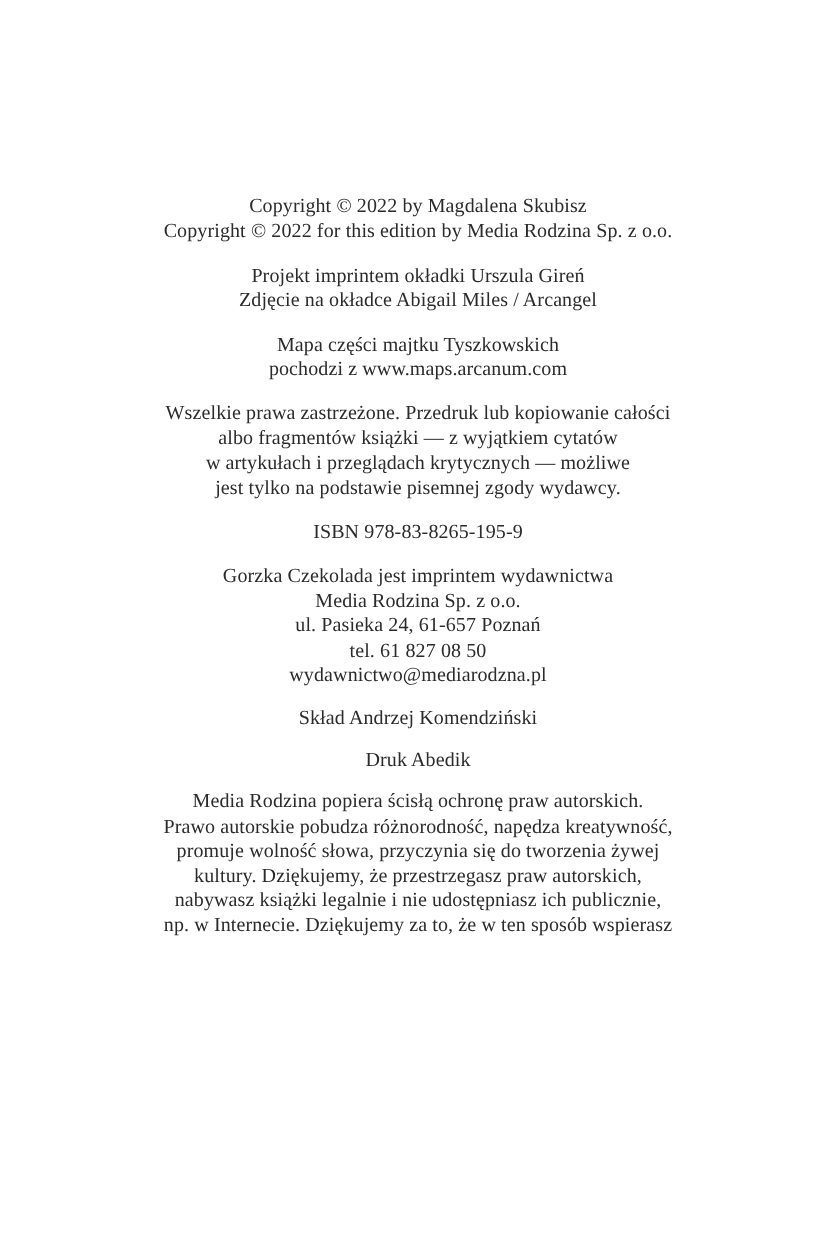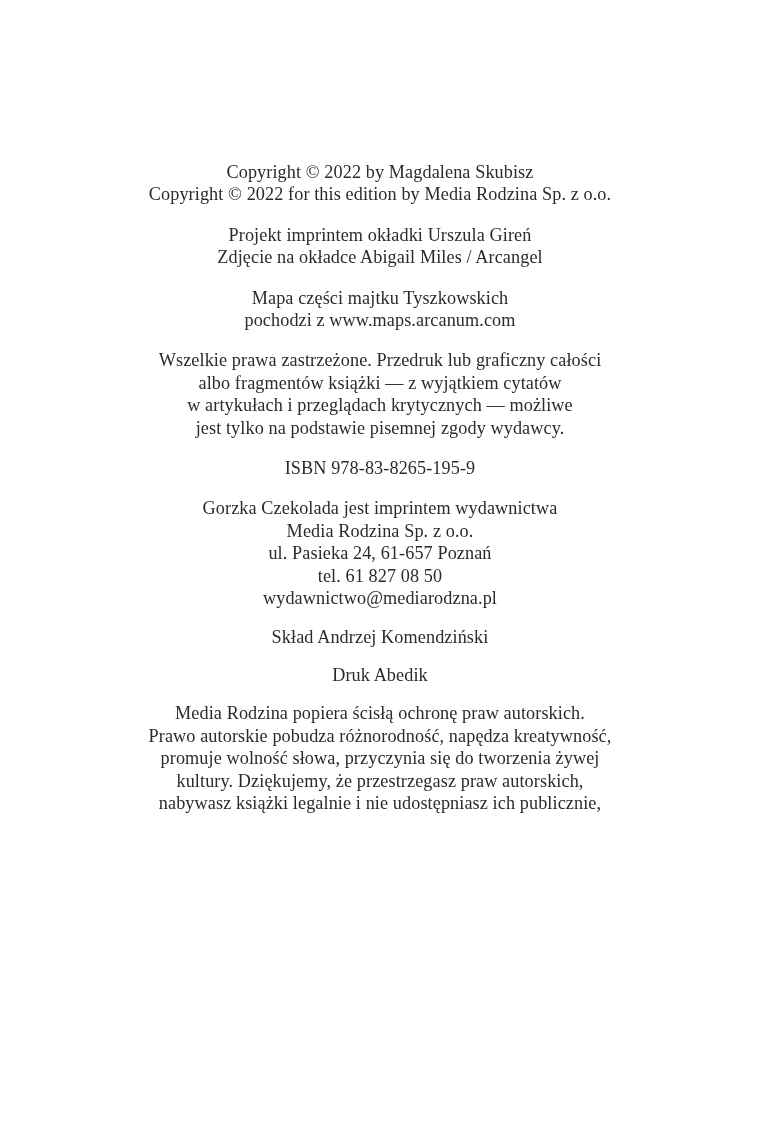--- a/index.html
+++ b/index.html
@@ -18,21 +18,21 @@
   .page {
     width: 760px;
     height: 1136px;
     box-sizing: border-box;
     padding: 0 95px;
     position: relative;
     background: #ffffff;
   }
   .colophon {
     position: absolute;
-    top: 161px;
+    top: 176px;
     left: 95px;
     right: 95px;
     text-align: center;
   }
   .block {
     margin: 0 0 16px 0;
   }
   .block:last-child {
     margin-bottom: 12px;
   }
@@ -62,21 +62,21 @@
       <span class="line">Projekt imprintem okładki Urszula Gireń</span>
       <span class="line">Zdjęcie na okładce Abigail Miles / Arcangel</span>
     </p>
 
     <p class="block gap-lg">
       <span class="line">Mapa części majtku Tyszkowskich</span>
       <span class="line">pochodzi z www.maps.arcanum.com</span>
     </p>
 
     <p class="block gap-lg">
-      <span class="line">Wszelkie prawa zastrzeżone. Przedruk lub graficzny całości</span>
+      <span class="line">Wszelkie prawa zastrzeżone. Przedruk lub kopiowanie całości</span>
       <span class="line">albo fragmentów książki — z wyjątkiem cytatów</span>
       <span class="line">w artykułach i przeglądach krytycznych — możliwe</span>
       <span class="line">jest tylko na podstawie pisemnej zgody wydawcy.</span>
     </p>
 
     <p class="block gap-lg">
       <span class="line">ISBN 978-83-8265-195-9</span>
     </p>
 
     <p class="block gap-md">
@@ -94,16 +94,17 @@
     <p class="block gap-md">
       <span class="line">Druk Abedik</span>
     </p>
 
     <p class="block">
       <span class="line">Media Rodzina popiera ścisłą ochronę praw autorskich.</span>
       <span class="line">Prawo autorskie pobudza różnorodność, napędza kreatywność,</span>
       <span class="line">promuje wolność słowa, przyczynia się do tworzenia żywej</span>
       <span class="line">kultury. Dziękujemy, że przestrzegasz praw autorskich,</span>
       <span class="line">nabywasz książki legalnie i nie udostępniasz ich publicznie,</span>
+      <span class="line">np. w Internecie. Dziękujemy za to, że w ten sposób wspierasz</span>
     </p>
 
   </div>
 </div>
 
 </body></html>

